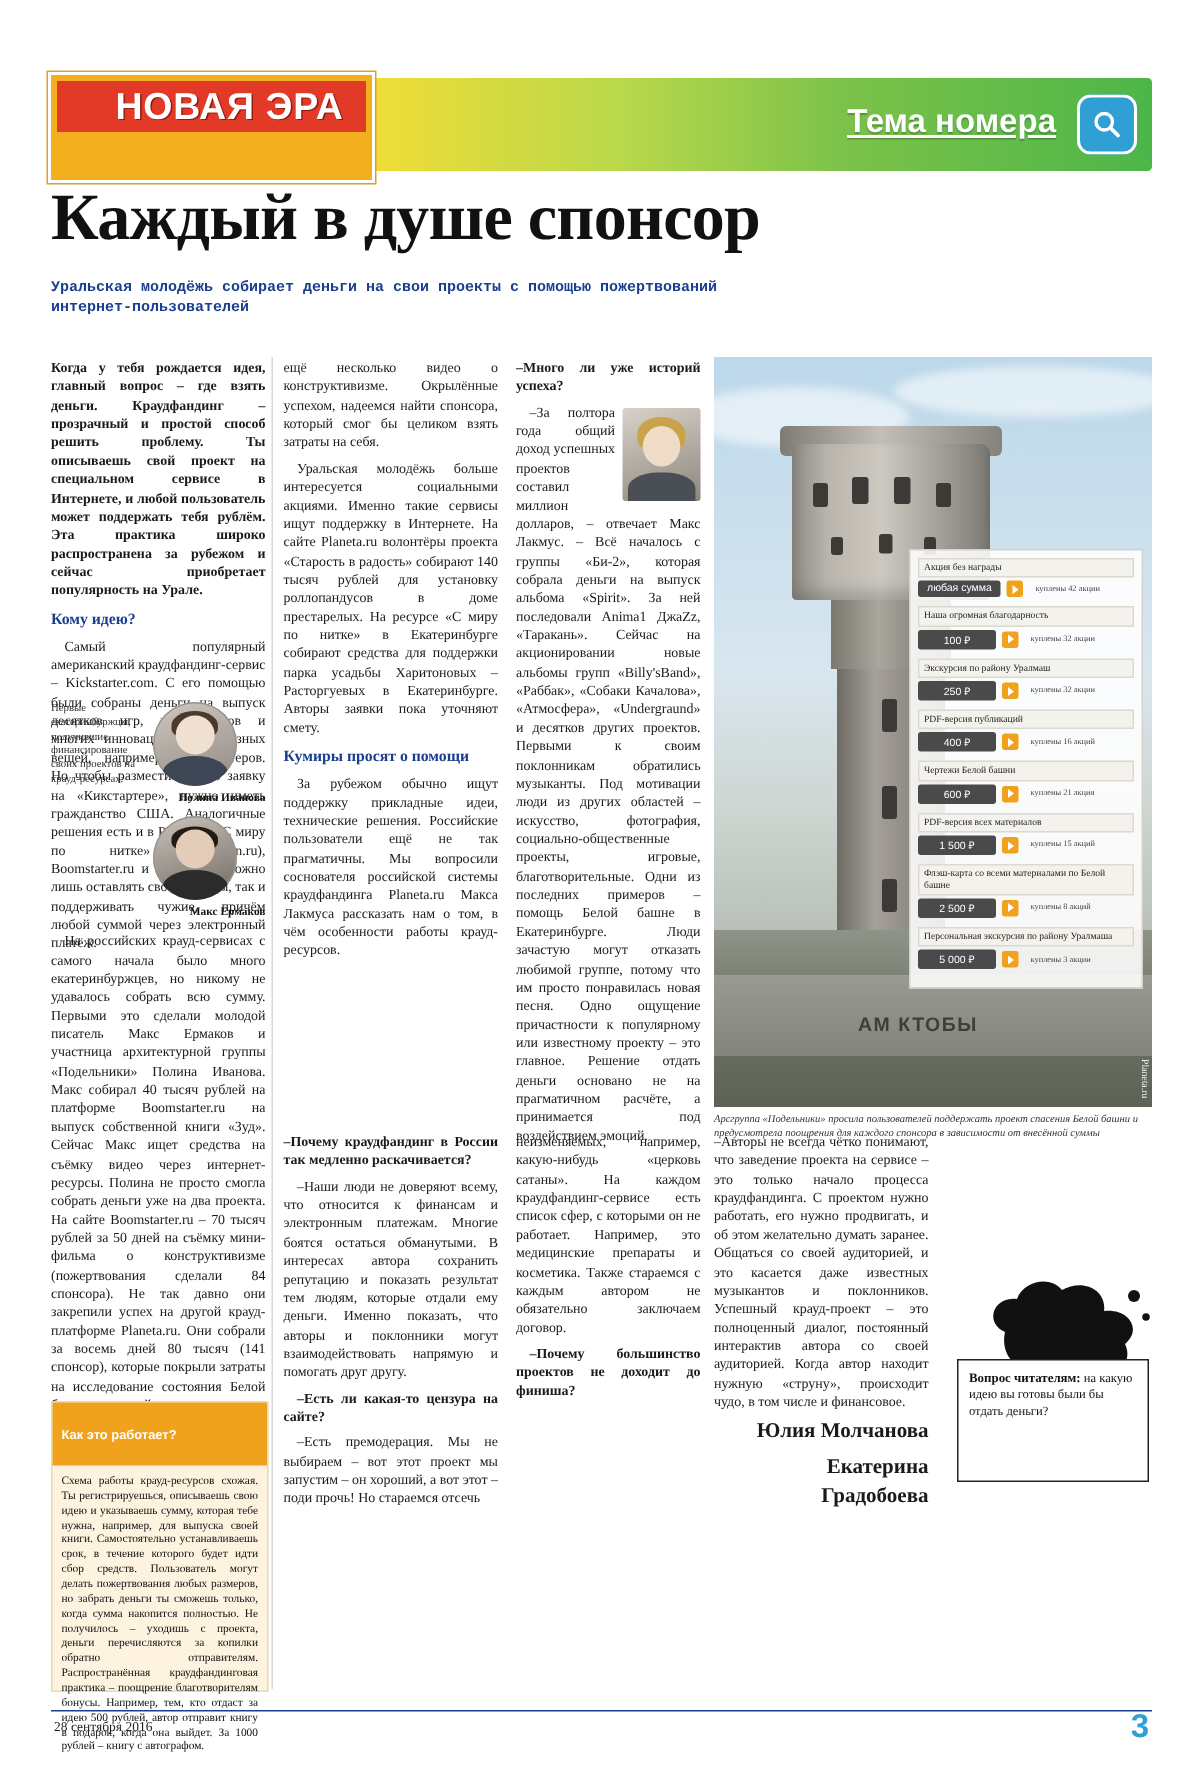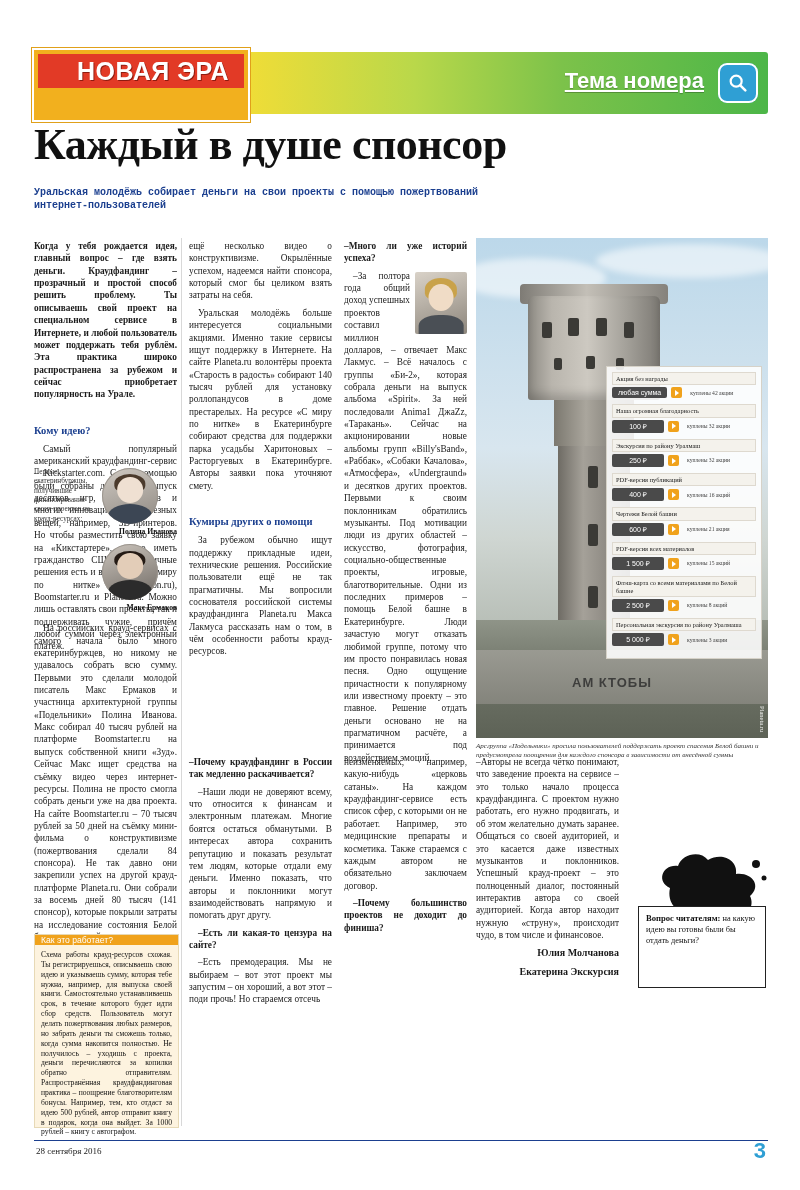--- a/index.html
+++ b/index.html
@@ -83,21 +83,21 @@
   
   .col{
     position:absolute;
     font-size:9.3px;line-height:1.33;
     text-align:justify;
     color:#1a1a1a;
   }
   .col p{margin:0 0 5px 0;text-indent:9px;}
   .col p.noind{text-indent:0;}
   .col h4{
-    margin:23px 0 5px 0;font-size:10.5px;color:#1b3f8f;font-weight:bold;text-indent:0;
+    margin:6px 0 5px 0;font-size:10.5px;color:#1b3f8f;font-weight:bold;text-indent:0;
   }
   .col .lead{font-weight:bold;}
   .col .q{font-weight:bold;}
 
   #col1{left:34px;top:240px;width:143px;}
   #col2{left:189px;top:240px;width:143px;}
   #col3{left:344px;top:240px;width:123px;}
 
   .photo-col{
     position:absolute;left:34px;top:468px;width:143px;
@@ -222,31 +222,31 @@
     position:absolute;left:476px;top:742px;width:292px;
     font-size:7px;line-height:1.3;font-style:italic;color:#333;
   }
 
   
   #lcol1{left:189px;top:756px;width:143px;}
   #lcol2{left:344px;top:756px;width:123px;}
   #lcol3{left:476px;top:756px;width:143px;}
 
   .signature{
-    text-align:right;font-weight:bold;font-size:10px;margin-top:6px;text-indent:0;
+    text-align:right;font-weight:bold;font-size:14px;margin-top:6px;text-indent:0;
   }
 
   
   .howbox{
     position:absolute;left:34px;top:934px;width:143px;height:192px;
     background:#fdf3df;border:1px solid #e7d9b6;
   }
   .howbox h5{
-    margin:0;padding:0 6px;background:#f0a21c;color:#fff;
-    font-family:"Liberation Sans",sans-serif;font-size:8.6px;font-weight:normal;
+    margin:0;padding:16px 6px;background:#f0a21c;color:#fff;
+    font-family:"Liberation Sans",sans-serif;font-size:8.6px;font-weight:bold;
   }
   .howbox .body{
     padding:5px 6px;font-size:7.6px;line-height:1.3;text-align:justify;
   }
   .howbox .body p{margin:0 0 4px 0;text-indent:0;}
 
   
   .qbox{
     position:absolute;right:34px;top:906px;width:128px;height:82px;
     border:1px solid #222;background:#fff;
@@ -322,21 +322,21 @@
     </div>
     <div class="col" style="position:static;width:143px;margin-top:2px;">
       <p>На российских крауд-сервисах с самого начала было много екатеринбуржцев, но никому не удавалось собрать всю сумму. Первыми это сделали молодой писатель Макс Ермаков и участница архитектурной группы «Подельники» Полина Иванова. Макс собирал 40 тысяч рублей на платформе Boomstarter.ru на выпуск собственной книги «Зуд». Сейчас Макс ищет средства на съёмку видео через интернет-ресурсы. Полина не просто смогла собрать деньги уже на два проекта. На сайте Boomstarter.ru – 70 тысяч рублей за 50 дней на съёмку мини-фильма о конструктивизме (пожертвования сделали 84 спонсора). Не так давно они закрепили успех на другой крауд-платформе Planeta.ru. Они собрали за восемь дней 80 тысяч (141 спонсор), которые покрыли затраты на исследование состояния Белой башни группой русско-немецких специалистов.</p>
       <p>–Краудфандинг – это отличный способ привлечь волну интереса к своей идее, – считает участница группы «Подельники» Полина Иванова. –Мы общаемся с нашими благотворителями до сих пор. Они пишут нам письма, интересуются, нужна ли наша помощь. Мы хотим снять</p>
     </div>
   </div>
 
   <div class="col" id="col2">
     <p class="noind">ещё несколько видео о конструктивизме. Окрылённые успехом, надеемся найти спонсора, который смог бы целиком взять затраты на себя.</p>
     <p>Уральская молодёжь больше интересуется социальными акциями. Именно такие сервисы ищут поддержку в Интернете. На сайте Planeta.ru волонтёры проекта «Старость в радость» собирают 140 тысяч рублей для установку роллопандусов в доме престарелых. На ресурсе «С миру по нитке» в Екатеринбурге собирают средства для поддержки парка усадьбы Харитоновых – Расторгуевых в Екатеринбурге. Авторы заявки пока уточняют смету.</p>
-    <h4>Кумиры других о помощи</h4>
+    <h4>Кумиры просят о помощи</h4>
     <p>За рубежом обычно ищут поддержку прикладные идеи, технические решения. Российские пользователи ещё не так прагматичны. Мы вопросили соснователя российской системы краудфандинга Planeta.ru Макса Лакмуса рассказать нам о том, в чём особенности работы крауд-ресурсов.</p>
   </div>
 
   <div class="col" id="col3">
     <p class="q noind">–Много ли уже историй успеха?</p>
     <div class="mini-portrait">
       <div class="hair"></div>
         <div class="head"></div>
         <div class="body"></div>
     </div>
@@ -455,21 +455,21 @@
   <div class="col" id="lcol1">
     <p class="q noind">–Почему краудфандинг в России так медленно раскачивается?</p>
     <p>–Наши люди не доверяют всему, что относится к финансам и электронным платежам. Многие боятся остаться обманутыми. В интересах автора сохранить репутацию и показать результат тем людям, которые отдали ему деньги. Именно показать, что авторы и поклонники могут взаимодействовать напрямую и помогать друг другу.</p>
     <p class="q">–Есть ли какая-то цензура на сайте?</p>
     <p>–Есть премодерация. Мы не выбираем – вот этот проект мы запустим – он хороший, а вот этот – поди прочь! Но стараемся отсечь</p>
   </div>
 
   <div class="col" id="lcol3">
     <p class="noind">–Авторы не всегда чётко понимают, что заведение проекта на сервисе – это только начало процесса краудфандинга. С проектом нужно работать, его нужно продвигать, и об этом желательно думать заранее. Общаться со своей аудиторией, и это касается даже известных музыкантов и поклонников. Успешный крауд-проект – это полноценный диалог, постоянный интерактив автора со своей аудиторией. Когда автор находит нужную «струну», происходит чудо, в том числе и финансовое.</p>
     <p class="signature">Юлия Молчанова</p>
-    <p class="signature">Екатерина Экскурсия</p>
+    <p class="signature">Екатерина Градобоева</p>
   </div>
 
   <div class="howbox">
     <h5>Как это работает?</h5>
     <div class="body">
       <p>Схема работы крауд-ресурсов схожая. Ты регистрируешься, описываешь свою идею и указываешь сумму, которая тебе нужна, например, для выпуска своей книги. Самостоятельно устанавливаешь срок, в течение которого будет идти сбор средств. Пользователь могут делать пожертвования любых размеров, но забрать деньги ты сможешь только, когда сумма накопится полностью. Не получилось – уходишь с проекта, деньги перечисляются за копилки обратно отправителям. Распространённая краудфандинговая практика – поощрение благотворителям бонусы. Например, тем, кто отдаст за идею 500 рублей, автор отправит книгу в подарок, когда она выйдет. За 1000 рублей – книгу с автографом.</p>
     </div>
   </div>
 
   <svg class="blot" viewBox="0 0 120 78">

